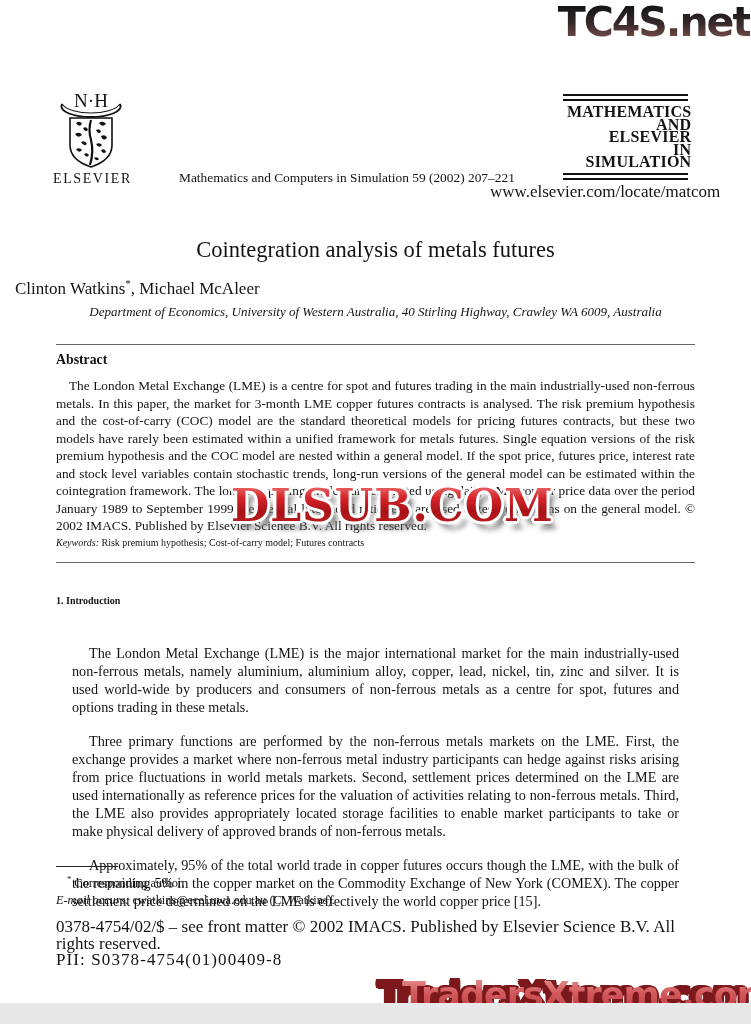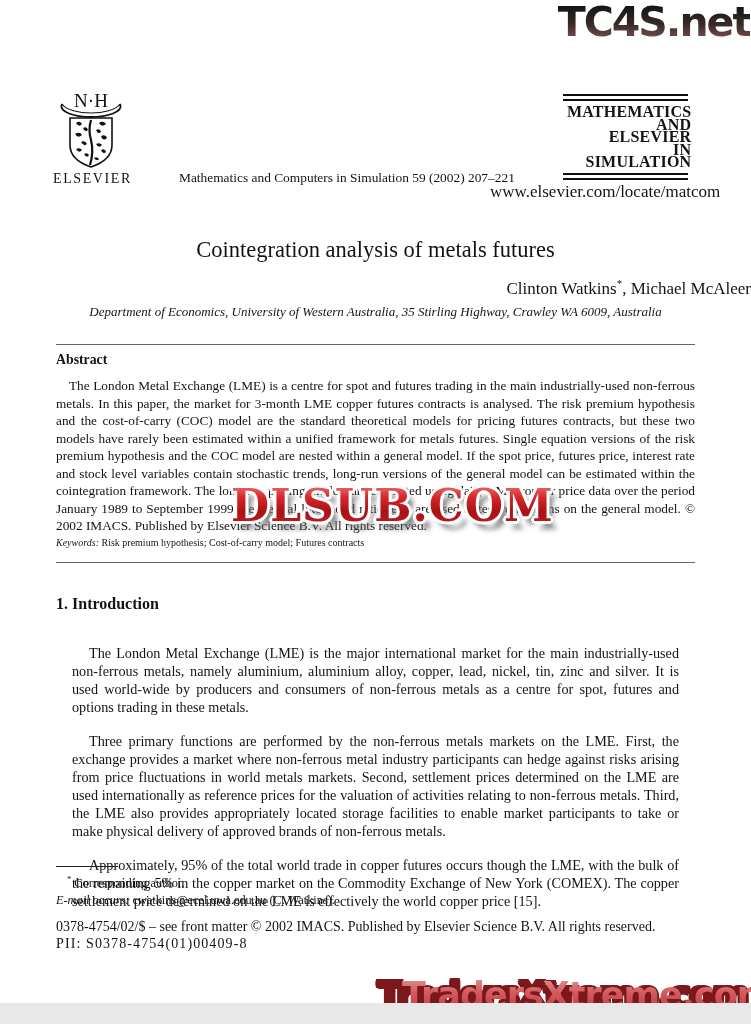--- a/index.html
+++ b/index.html
@@ -40,51 +40,51 @@
   .journal-line{left:179px;top:170px;font-size:13.4px;}
   .jbox{left:563px;top:94px;width:125px;}
   .dblrule{height:3px;border-top:2.5px solid #101010;border-bottom:2px solid #101010;}
   .jbox-inner{display:flex;align-items:center;gap:3px;padding:5px 1px 4px 1px;min-height:58px;}
   .jbox-text{flex:1;text-align:right;font-size:16px;font-weight:bold;
       line-height:12.6px;letter-spacing:.2px;}
   .website{left:490px;top:182px;width:205px;text-align:right;font-size:17px;}
 
   
   .title{left:0;right:0;top:237px;text-align:center;font-size:22.5px;}
-  .authors{left:15px;right:0;top:277px;text-align:right;font-size:17px;}
+  .authors{left:15px;right:0;top:277px;text-align:left;font-size:17px;}
   .authors sup{font-size:11px;}
   .affil{left:0;right:0;top:304px;text-align:center;font-size:13px;font-style:italic;}
 
   
   .rule{left:56px;width:639px;border-top:1.4px solid #666;}
   .rule1{top:344px;}
   .rule2{top:562px;}
 
   
   .abstract-head{left:56px;top:352px;font-size:13.8px;font-weight:bold;}
   .abstract-text{left:56px;top:377px;width:639px;font-size:13.3px;line-height:17.5px;
       text-align:justify;text-indent:13px;}
   .keywords{left:56px;top:537px;width:639px;font-size:10px;}
   .keywords .kw-label{font-style:italic;}
 
   
-  .intro-head{left:56px;top:595px;font-size:16px;font-weight:bold;}
+  .intro-head{left:56px;top:595px;font-size:10px;font-weight:bold;}
   .intro-body{left:56px;top:628px;width:639px;font-size:14.2px;line-height:18px;
       text-align:justify;}
   .intro-body p{margin:16px;text-indent:17px;}
 
   
   .footnote{left:56px;top:866px;width:639px;font-size:12.3px;line-height:17px;}
   .fn-rule{width:62px;border-top:1.2px solid #222;margin-bottom:4px;}
   .fn-line1{text-indent:11px;}
   .fn-line1 sup{font-size:8.5px;}
   .fn-email-label{font-style:italic;}
 
   
-  .imprint{left:56px;top:919px;width:639px;font-size:14px;line-height:16.5px;}
+  .imprint{left:56px;top:919px;width:639px;font-size:17px;line-height:16.5px;}
   .pii{letter-spacing:1.1px;}
 </style>
 </head>
 <body>
 
 <div class="page">
 
   <div class="abs wm-top">TC4S.net</div>
 
   <div class="abs logo-el">
@@ -134,21 +134,21 @@
     </div>
     <div class="dblrule"></div>
   </div>
 
   <div class="abs website">www.elsevier.com/locate/matcom</div>
 
   <div class="abs title">Cointegration analysis of metals futures</div>
   <div class="abs authors">
     <span>Clinton Watkins</span><sup>*</sup><span>, Michael McAleer</span>
   </div>
-  <div class="abs affil">Department of Economics, University of Western Australia, 35 Stirling Highway, Crawley WA 6009, Australia</div>
+  <div class="abs affil">Department of Economics, University of Western Australia, 40 Stirling Highway, Crawley WA 6009, Australia</div>
 
   <div class="abs rule rule1"></div>
 
   <div class="abs abstract-head">Abstract</div>
   <div class="abs abstract-text">The London Metal Exchange (LME) is a centre for spot and futures trading in the main industrially-used non-ferrous metals. In this paper, the market for 3-month LME copper futures contracts is analysed. The risk premium hypothesis and the cost-of-carry (COC) model are the standard theoretical models for pricing futures contracts, but these two models have rarely been estimated within a unified framework for metals futures. Single equation versions of the risk premium hypothesis and the COC model are nested within a general model. If the spot price, futures price, interest rate and stock level variables contain stochastic trends, long-run versions of the general model can be estimated within the cointegration framework. The long-run pricing models are estimated using daily LME copper price data over the period January 1989 to September 1999. Sequential likelihood ratio tests are used to test restrictions on the general model. © 2002 IMACS. Published by Elsevier Science B.V. All rights reserved.</div>
 
   <div class="abs keywords">
     <span class="kw-label">Keywords:</span><span> Risk premium hypothesis; Cost-of-carry model; Futures contracts</span>
   </div>
 

